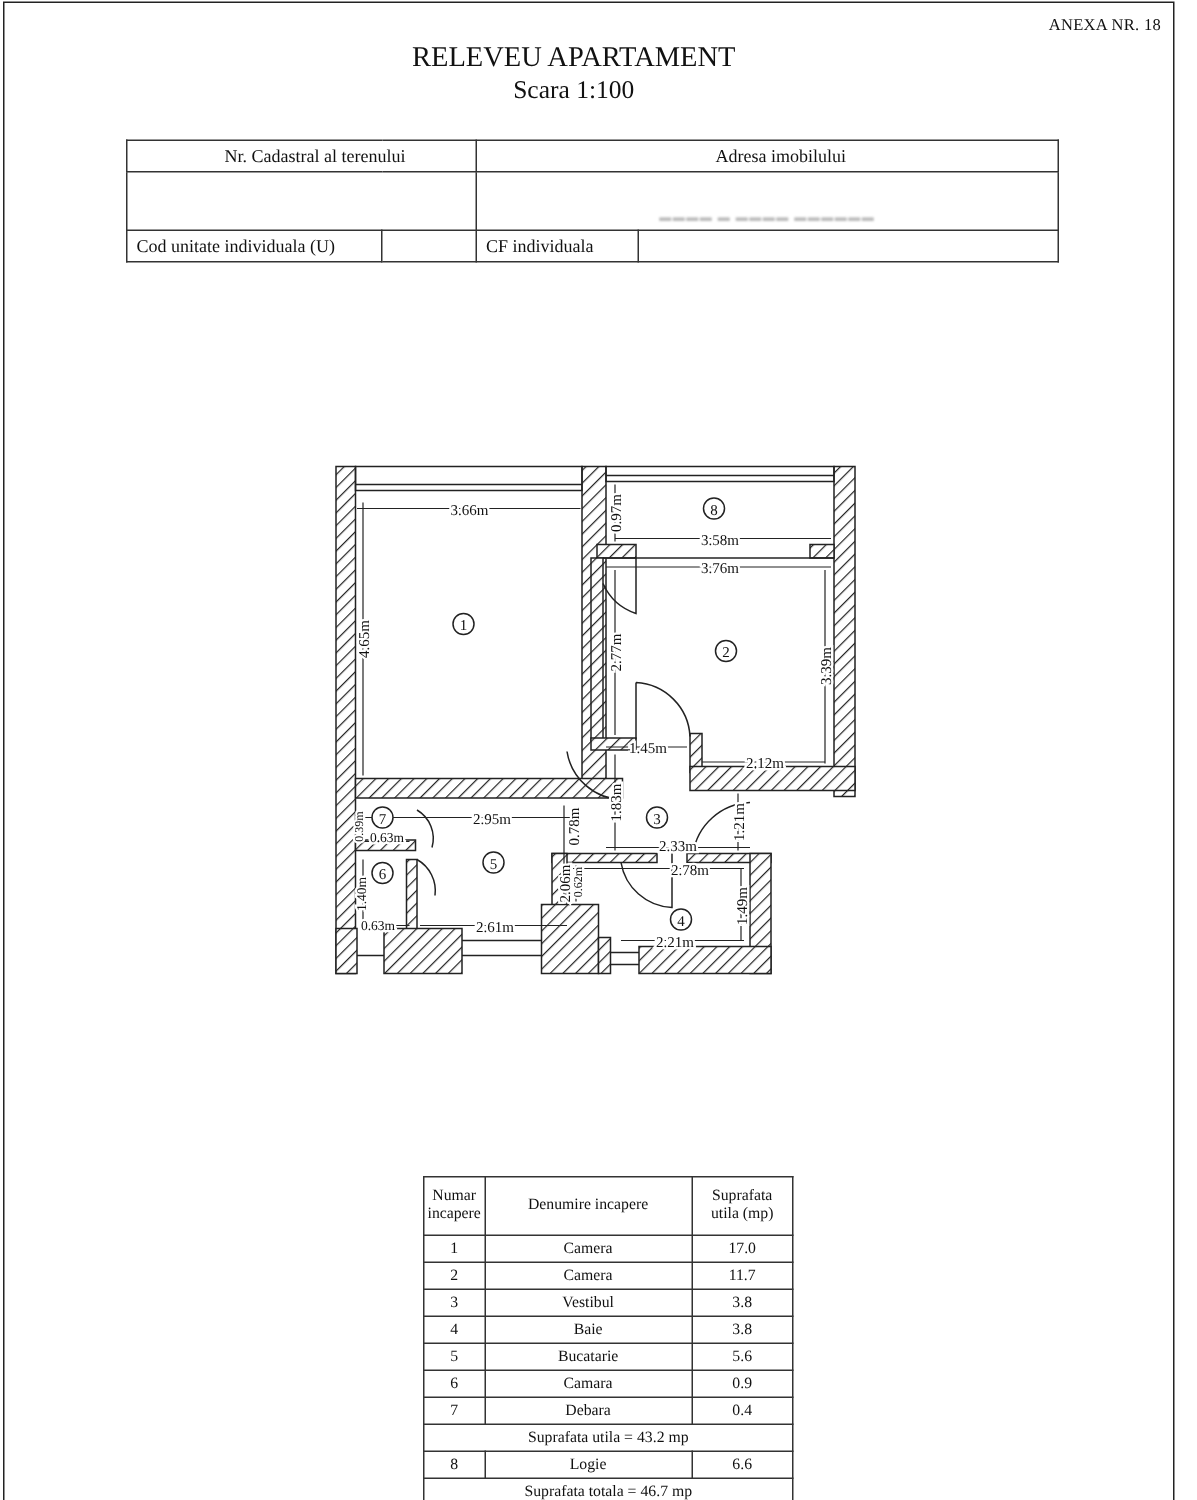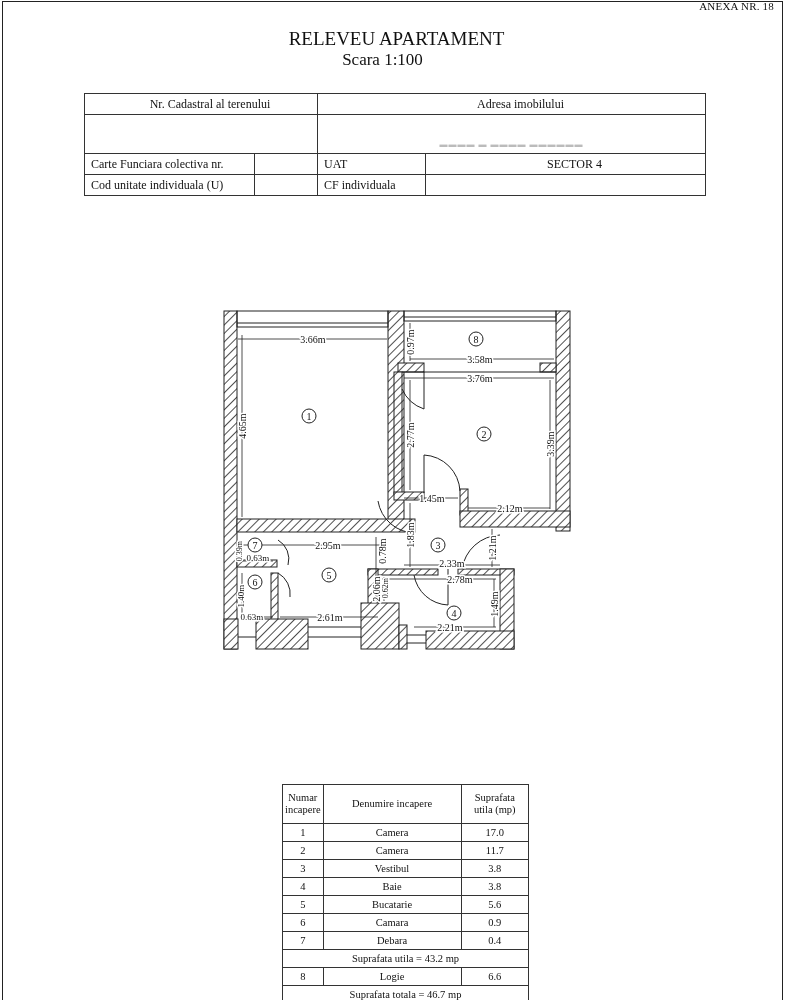--- a/index.html
+++ b/index.html
@@ -1,22 +1,22 @@
 <!DOCTYPE html>
 <html><head>
 <meta charset="utf-8">
 <style>
   html, body { margin: 0; padding: 0; background: #ffffff; }
   body { width: 798px; height: 1000px; position: relative; overflow: hidden;
          font-family: "Liberation Serif", "DejaVu Serif", serif; color: #111; }
   .page-border { position: absolute; left: 2px; top: 1px; width: 781px; height: 1010px;
                  border: 1.5px solid #222; box-sizing: border-box; }
-  .annex { position: absolute; right: 24px; top: 0; font-size: 11px; letter-spacing: 0.2px; }
+  .annex { position: absolute; right: 24px; top: 11px; font-size: 11px; letter-spacing: 0.2px; }
   .title { position: absolute; left: 0; width: 765px; text-align: center; top: 28px;
-           font-size: 19px; line-height: 22px; margin-left: 14px; }
+           font-size: 19px; line-height: 22px; }
   .subtitle { position: absolute; left: 0; width: 765px; text-align: center; top: 50px;
               font-size: 17px; line-height: 20px; }
 
   table.info { position: absolute; left: 84px; top: 93px; width: 622px; border-collapse: collapse;
                font-size: 12px; }
   table.info td { border: 1.3px solid #333; padding: 0 6px; height: 20px; vertical-align: middle; }
   table.info td.center { text-align: center; padding-left: 24px; }
   table.info tr.blank td { height: 38px; vertical-align: bottom; }
   .address-blur { color: #bbb; font-size: 8px; letter-spacing: 1px; text-align: center;
                   filter: blur(0.6px); padding-bottom: 4px; }
@@ -50,26 +50,20 @@
   <tbody>
       <tr>
     <td colspan="2" class="center">Nr. Cadastral al terenului</td>
     <td colspan="2" class="center">Adresa imobilului</td>
   </tr>
   <tr class="blank">
     <td colspan="2"></td>
     <td colspan="2">
           <div class="address-blur">▬▬▬▬ ▬ ▬▬▬▬ ▬▬▬▬▬▬</div>
         </td>
-  </tr>
-  <tr>
-    <td>Carte Funciara colectiva nr.</td>
-    <td></td>
-    <td>UAT</td>
-    <td class="center">SECTOR 4</td>
   </tr>
   <tr>
     <td>Cod unitate individuala   (U)</td>
     <td></td>
     <td>CF   individuala</td>
     <td></td>
   </tr>
 </tbody>
   </table>
 

